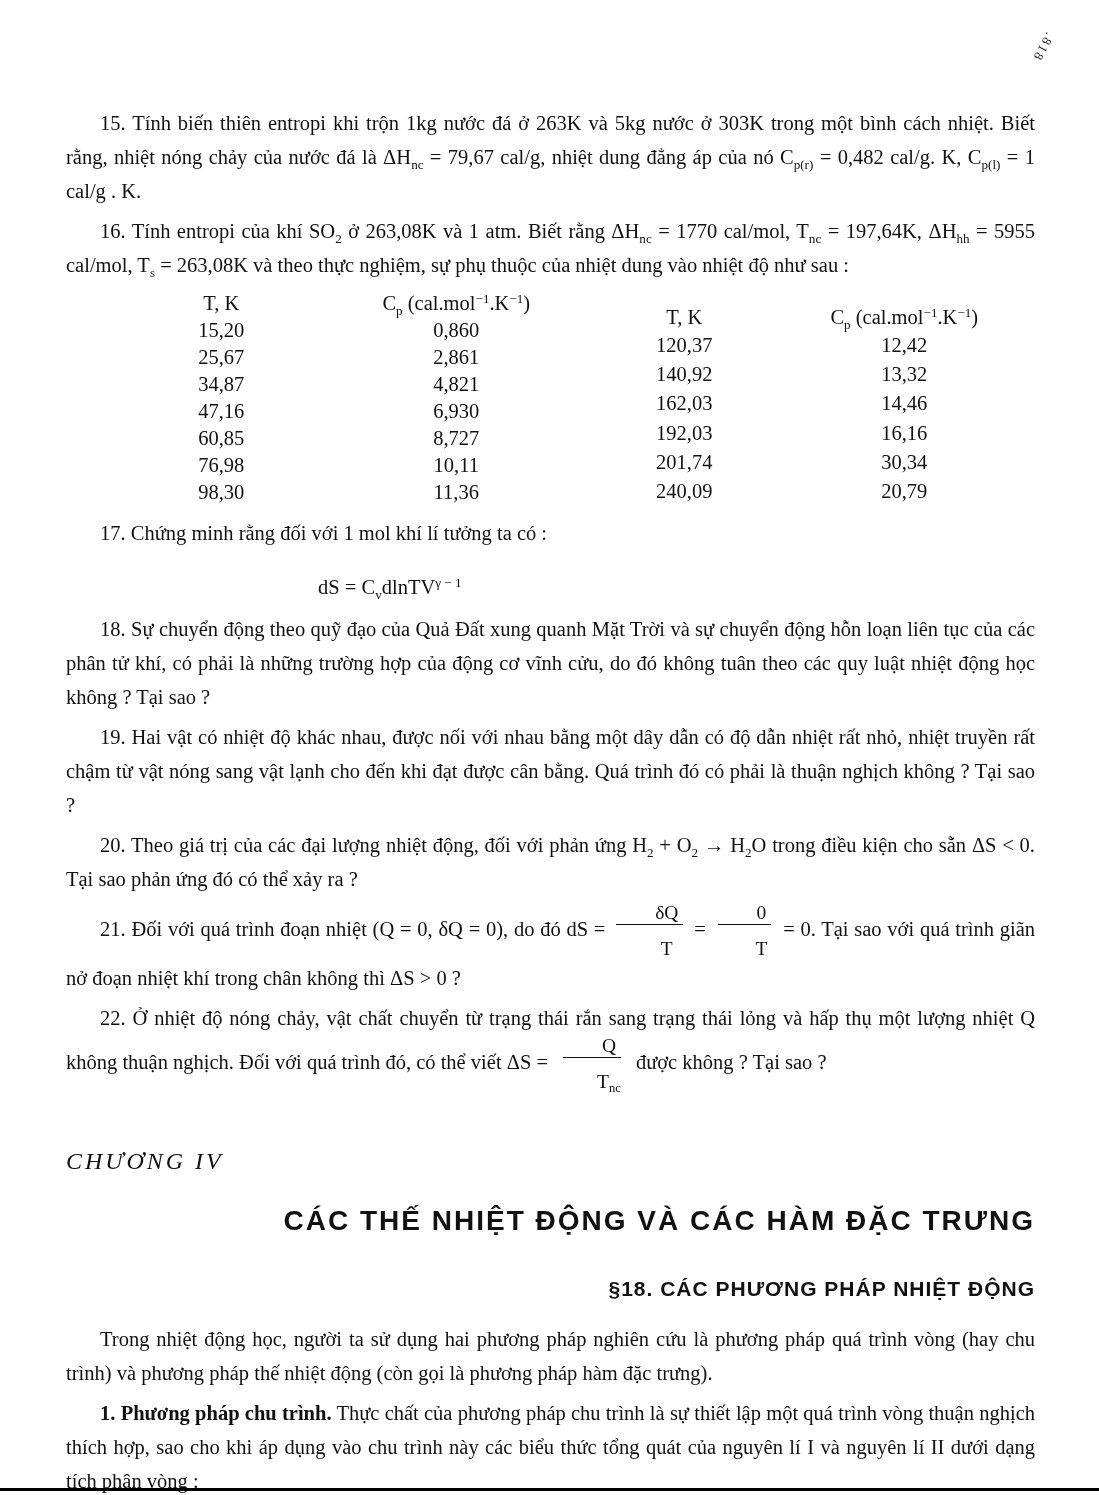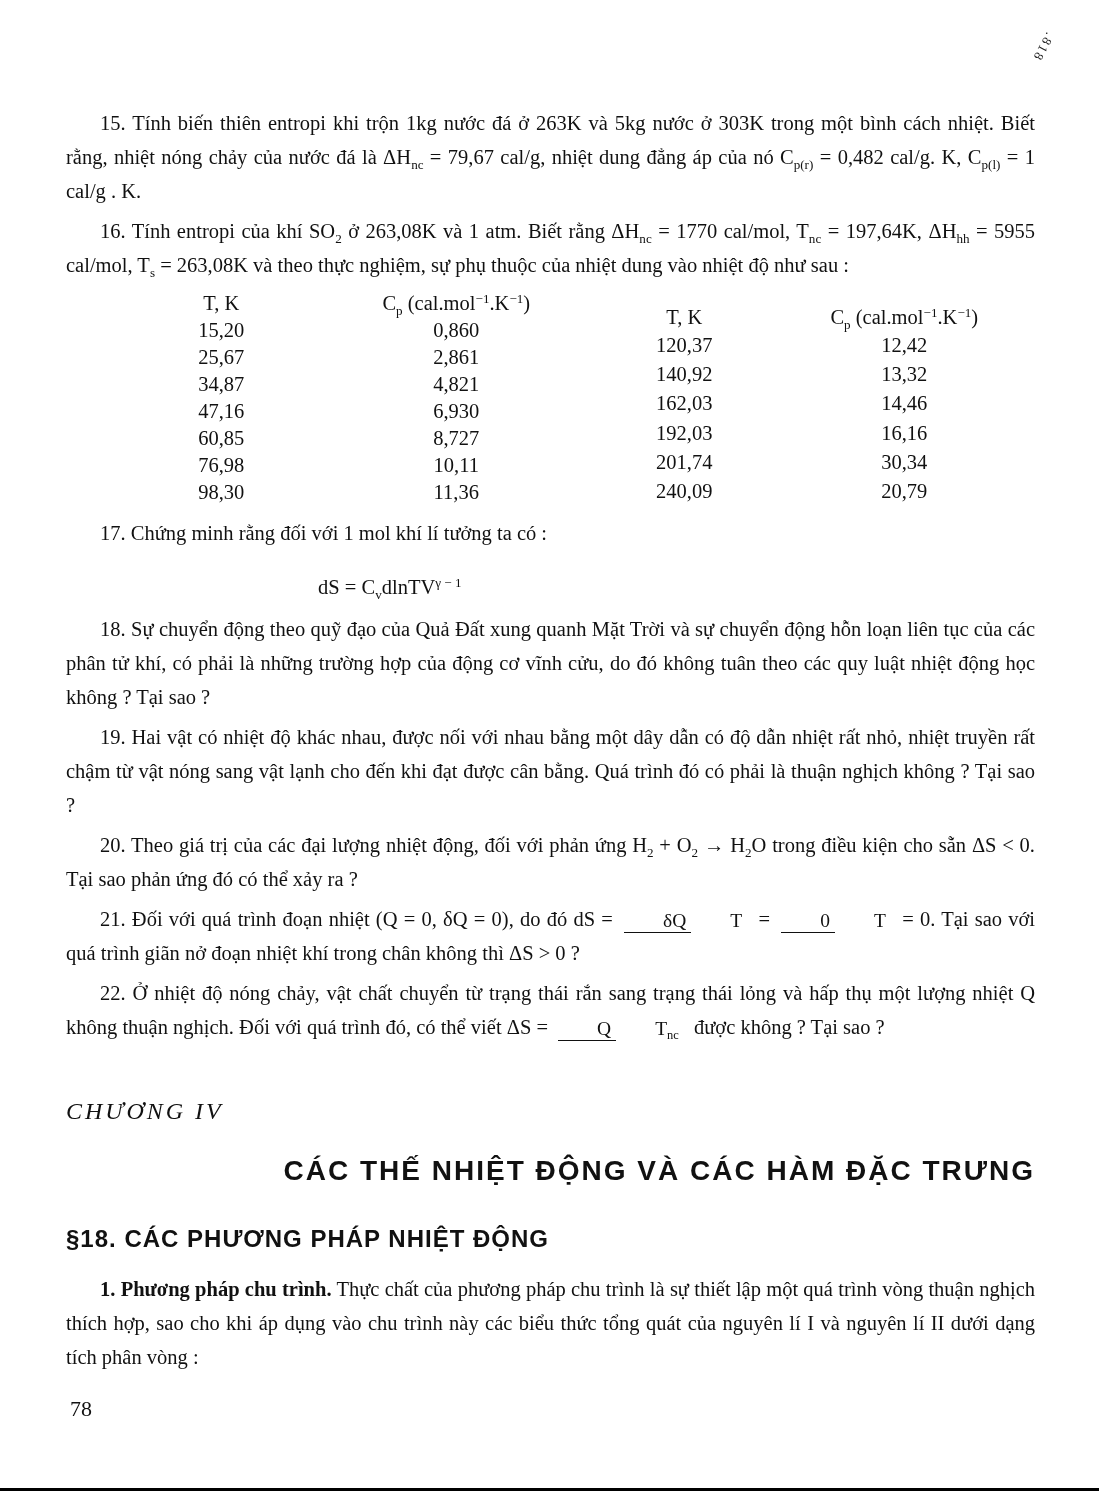--- a/index.html
+++ b/index.html
@@ -44,39 +44,39 @@
   .tbl-right { width: 440px; margin-top: 14px; }
   .col-t { width: 175px; }
   .col-cp { width: 280px; }
 
   .equation {
     text-align: left; text-indent: 0;
     padding-left: 252px; margin: 20px 0 8px 0;
   }
 
   .frac {
-    display: inline-flex; align-items: center;
-    vertical-align: middle; margin: 0 5px; font-size: 95%;
+    display: inline-flex; flex-direction: column; align-items: center;
+    vertical-align: middle; margin: 0 5px; font-size: 95%; gap: 13px;
   }
   .frac .num { border-bottom: 1.6px solid #111; padding: 0 5px; line-height: 1.15; }
   .frac .den { padding: 0 5px; line-height: 1.15; }
 
   .chapter-label {
     margin: 50px 0 0 0; text-indent: 0;
     font-style: italic; font-size: 24px; letter-spacing: 3px;
   }
   .chapter-title {
     margin: 26px 0 0 0; text-align: right; text-indent: 0;
     font-family: "Liberation Sans", sans-serif;
     font-weight: bold; font-size: 28px; letter-spacing: 2px;
   }
   .section-heading {
-    margin: 34px 0 16px 0; text-align: left; text-indent: 0;
+    margin: 34px 0 16px 0; text-align: right; text-indent: 0;
     font-family: "Liberation Sans", sans-serif;
-    font-weight: bold; font-size: 24px; letter-spacing: 1px;
+    font-weight: bold; font-size: 21px; letter-spacing: 1px;
   }
   .page-number {
     margin: 18px 0 0 4px; text-indent: 0; text-align: left; font-size: 22px;
   }
   .bottom-scan-line {
     position: absolute; left: 0; right: 0; bottom: 4px;
     height: 3px; background: #000;
   }
 </style>
 </head>
@@ -179,18 +179,19 @@
       </span> = 0. Tại sao với quá trình giãn nở đoạn nhiệt khí trong chân không thì ΔS &gt; 0 ?</p>
   <p>22. Ở nhiệt độ nóng chảy, vật chất chuyển từ trạng thái rắn sang trạng thái lỏng và hấp thụ một lượng nhiệt Q không thuận nghịch. Đối với quá trình đó, có thể viết ΔS = <span class="frac">
         <span class="num">Q</span>
         <span class="den">T<sub>nc</sub></span>
       </span> được không ? Tại sao ?</p>
 
   <p class="chapter-label">CHƯƠNG IV</p>
   <p class="chapter-title">CÁC THẾ NHIỆT ĐỘNG VÀ CÁC HÀM ĐẶC TRƯNG</p>
   <p class="section-heading">§18. CÁC PHƯƠNG PHÁP NHIỆT ĐỘNG</p>
 
+  <p>Trong nhiệt động học, người ta sử dụng hai phương pháp nghiên cứu là phương pháp quá trình vòng (hay chu trình) và phương pháp thế nhiệt động (còn gọi là phương pháp hàm đặc trưng).</p>
   <p><b>1. Phương pháp chu trình.</b> Thực chất của phương pháp chu trình là sự thiết lập một quá trình vòng thuận nghịch thích hợp, sao cho khi áp dụng vào chu trình này các biểu thức tổng quát của nguyên lí I và nguyên lí II dưới dạng tích phân vòng :</p>
 
   <p class="page-number">78</p>
 
   <div class="bottom-scan-line"></div>
 </div>
 
 </body></html>

